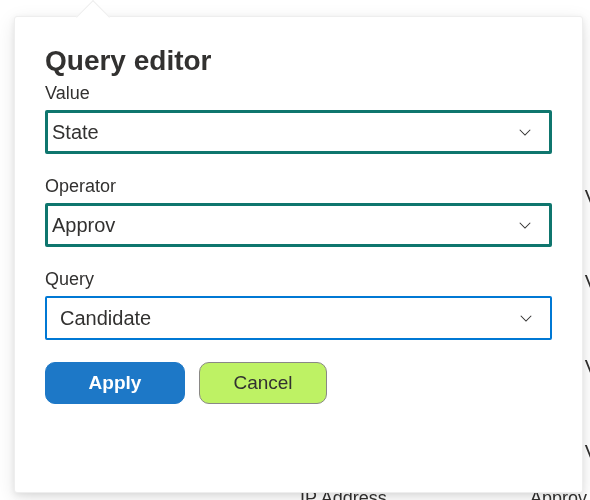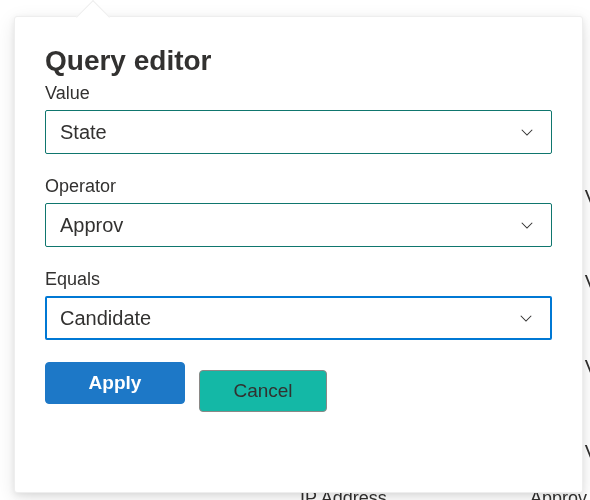--- a/index.html
+++ b/index.html
@@ -52,25 +52,25 @@
   }
   .field-label {
     font-size: 18px;
     font-weight: 400;
     margin-bottom: 6px;
   }
   .select {
     position: relative;
     width: 100%;
     height: 44px;
-    border: 1px solid #0f766e;
+    border: 3px solid #0f766e;
     border-radius: 2px;
     display: flex;
     align-items: center;
-    padding: 0 14px;
+    padding: 0 4px;
     font-size: 20px;
     cursor: pointer;
     background: #fff;
     margin-bottom: 22px;
   }
   .select.focused {
     border: 2px solid #0078d4;
     padding: 16px 13px;
   }
   .select .chevron {
@@ -94,38 +94,37 @@
     display: flex;
     gap: 14px;
     margin-top: 6px;
   }
   .btn {
     height: 42px;
     min-width: 140px;
     padding: 0 22px;
     font-size: 19px;
     font-weight: 600;
-    border-radius: 4px;
+    border-radius: 10px;
     cursor: pointer;
     display: inline-flex;
     align-items: center;
     justify-content: center;
   }
   .btn-primary {
     background: #1d78c7;
     color: #ffffff;
     border: 1px solid #1d78c7;
   }
   .btn-default {
-    background: #14b8a6;
+    background: #bef264;
     color: #323130;
     border: 1px solid #8a8886;
     min-width: 128px;
     font-weight: 400;
-    margin-top: 8px;
   }
 </style>
 </head>
 <body>
 
 <div class="bg">
   <span class="bg-text" style="top:186px">V</span>
   <span class="bg-text" style="top:271px">V</span>
   <span class="bg-text" style="top:356px">V</span>
   <span class="bg-text" style="top:441px">V</span>
@@ -151,21 +150,21 @@
   <div class="field-label">Operator</div>
   <div class="select">
     <span>Approv</span>
     <span class="chevron">
       <svg viewBox="0 0 24 24">
           <polyline points="5 9 12 16 19 9"></polyline>
         </svg>
     </span>
   </div>
 
-  <div class="field-label">Equals</div>
+  <div class="field-label">Query</div>
   <div class="select focused">
     <span>Candidate</span>
     <span class="chevron">
       <svg viewBox="0 0 24 24">
           <polyline points="5 9 12 16 19 9"></polyline>
         </svg>
     </span>
   </div>
 
   <div class="buttons">

